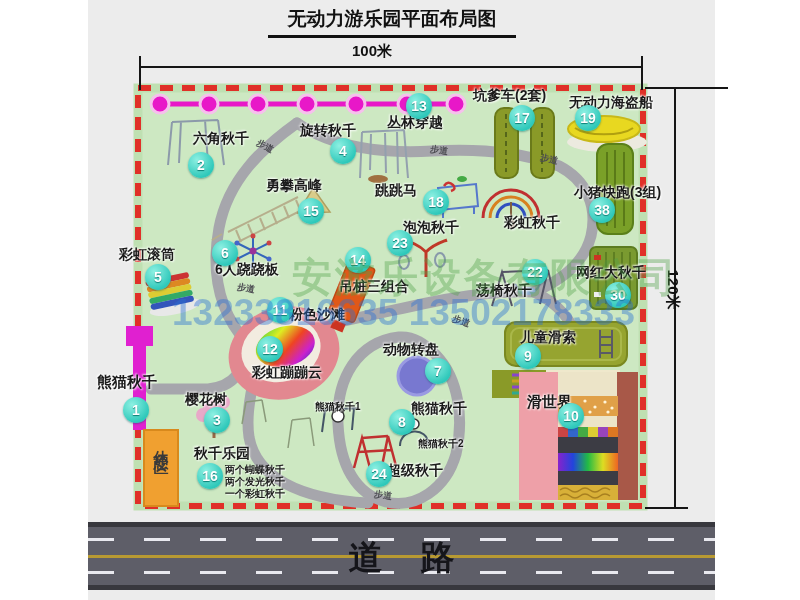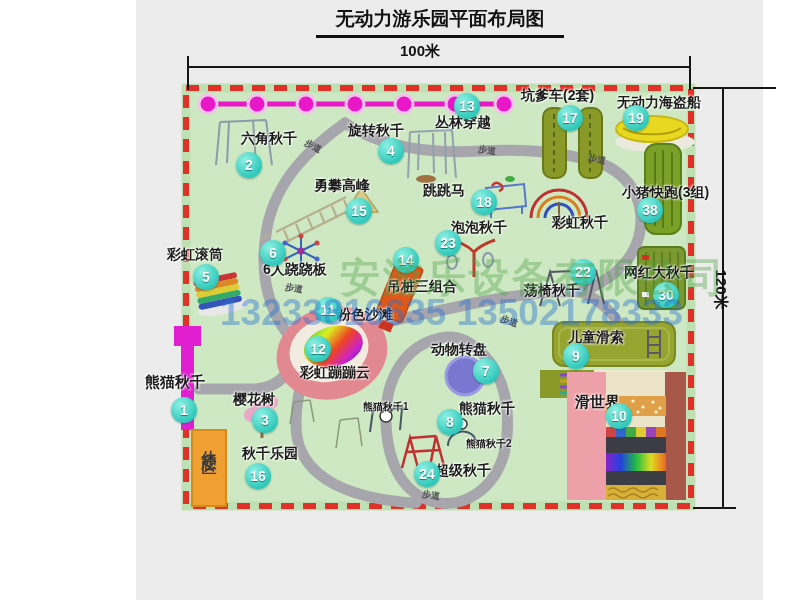--- a/index.html
+++ b/index.html
@@ -1,19 +1,19 @@
 <!DOCTYPE html>
 <html><head>
 <meta charset="utf-8">
 <style>
   html,body{margin:0;padding:0;}
   body{width:800px;height:600px;position:relative;background:#ffffff;
        font-family:"Liberation Sans","DejaVu Sans",sans-serif;overflow:hidden;}
   #photo{position:absolute;left:88px;top:0;width:627px;height:600px;background:#ececec;}
-  #stage{position:absolute;left:0;top:0;width:712px;height:600px;margin-left:48px;}
+  #stage{position:absolute;left:0;top:0;width:712px;height:600px;}
   svg{position:absolute;left:0;top:0;z-index:1;}
   .lbl{position:absolute;z-index:15;font-weight:bold;color:#1b1b1b;font-size:14px;white-space:nowrap;
        text-shadow:1px 1px 2px rgba(255,255,255,.95),-1px -1px 2px rgba(255,255,255,.95);}
   .lbl-sm{font-size:10px;}
   .badge{position:absolute;z-index:20;width:26px;height:26px;border-radius:50%;
          background:radial-gradient(circle at 35% 30%,#8df0e2,#2ec8ba 72%);
          box-shadow:0 1px 2px rgba(0,90,85,.45);
          color:#ffffff;font-weight:bold;font-size:14px;line-height:26px;text-align:center;
          text-shadow:0 1px 1px #0b7d74;}
   .walk{position:absolute;z-index:14;font-size:9px;font-weight:bold;color:#4c4c52;}
@@ -319,20 +319,25 @@
   <div class="lbl" style="left:569px;top:94px">无动力海盗船</div>
   <div class="lbl" style="left:576px;top:264px">网红大秋千</div>
   <div class="lbl" style="left:574px;top:184px">小猪快跑(3组)</div>
   <div class="lbl" style="left:476px;top:282px">荡椅秋千</div>
   <div class="lbl" style="left:403px;top:219px">泡泡秋千</div>
   <div class="lbl" style="left:387px;top:462px">超级秋千</div>
 
   <div class="lbl" style="left:504px;top:214px">彩虹秋千</div>
   <div class="lbl lbl-sm" style="left:315px;top:400px">熊猫秋千1</div>
   <div class="lbl lbl-sm" style="left:418px;top:437px">熊猫秋千2</div>
+  <div class="notes">
+    <div>两个蝴蝶秋千</div>
+    <div>两个发光秋千</div>
+    <div>一个彩虹秋千</div>
+  </div>
   <div id="rest-label">休憩区</div>
 
   <div class="walk" style="left:256px;top:140px;transform:rotate(28deg)">步道</div>
   <div class="walk" style="left:430px;top:144px;transform:rotate(8deg)">步道</div>
   <div class="walk" style="left:540px;top:153px;transform:rotate(12deg)">步道</div>
   <div class="walk" style="left:237px;top:282px;transform:rotate(10deg)">步道</div>
   <div class="walk" style="left:452px;top:315px;transform:rotate(20deg)">步道</div>
   <div class="walk" style="left:374px;top:489px;transform:rotate(8deg)">步道</div>
 
   <div class="badge" style="left:123px;top:397px">1</div>
@@ -353,16 +358,22 @@
   <div class="badge" style="left:197px;top:463px">16</div>
   <div class="badge" style="left:509px;top:105px">17</div>
   <div class="badge" style="left:423px;top:189px">18</div>
   <div class="badge" style="left:575px;top:105px">19</div>
   <div class="badge" style="left:605px;top:282px">30</div>
   <div class="badge" style="left:589px;top:197px">38</div>
   <div class="badge" style="left:522px;top:259px">22</div>
   <div class="badge" style="left:387px;top:230px">23</div>
   <div class="badge" style="left:366px;top:461px">24</div>
 
+  <div id="road">
+    <div class="lane" id="lane-top"></div>
+    <div id="road-center"></div>
+    <div class="lane" id="lane-bot"></div>
+    <div id="road-label">道    路</div>
+  </div>
 
   <div id="wm-company">安游乐设备有限公司</div>
   <div id="wm-phone">13233816635 13502178333</div>
 </div>
 
 </body></html>

